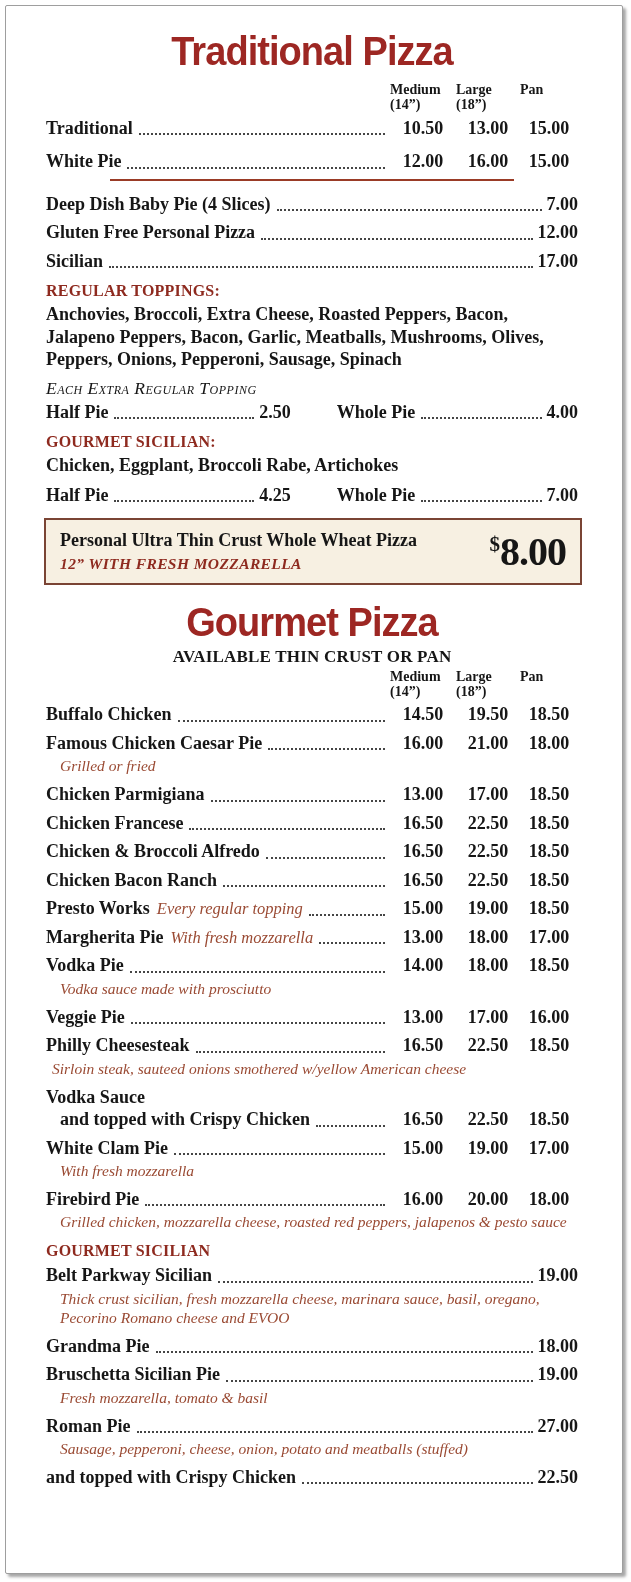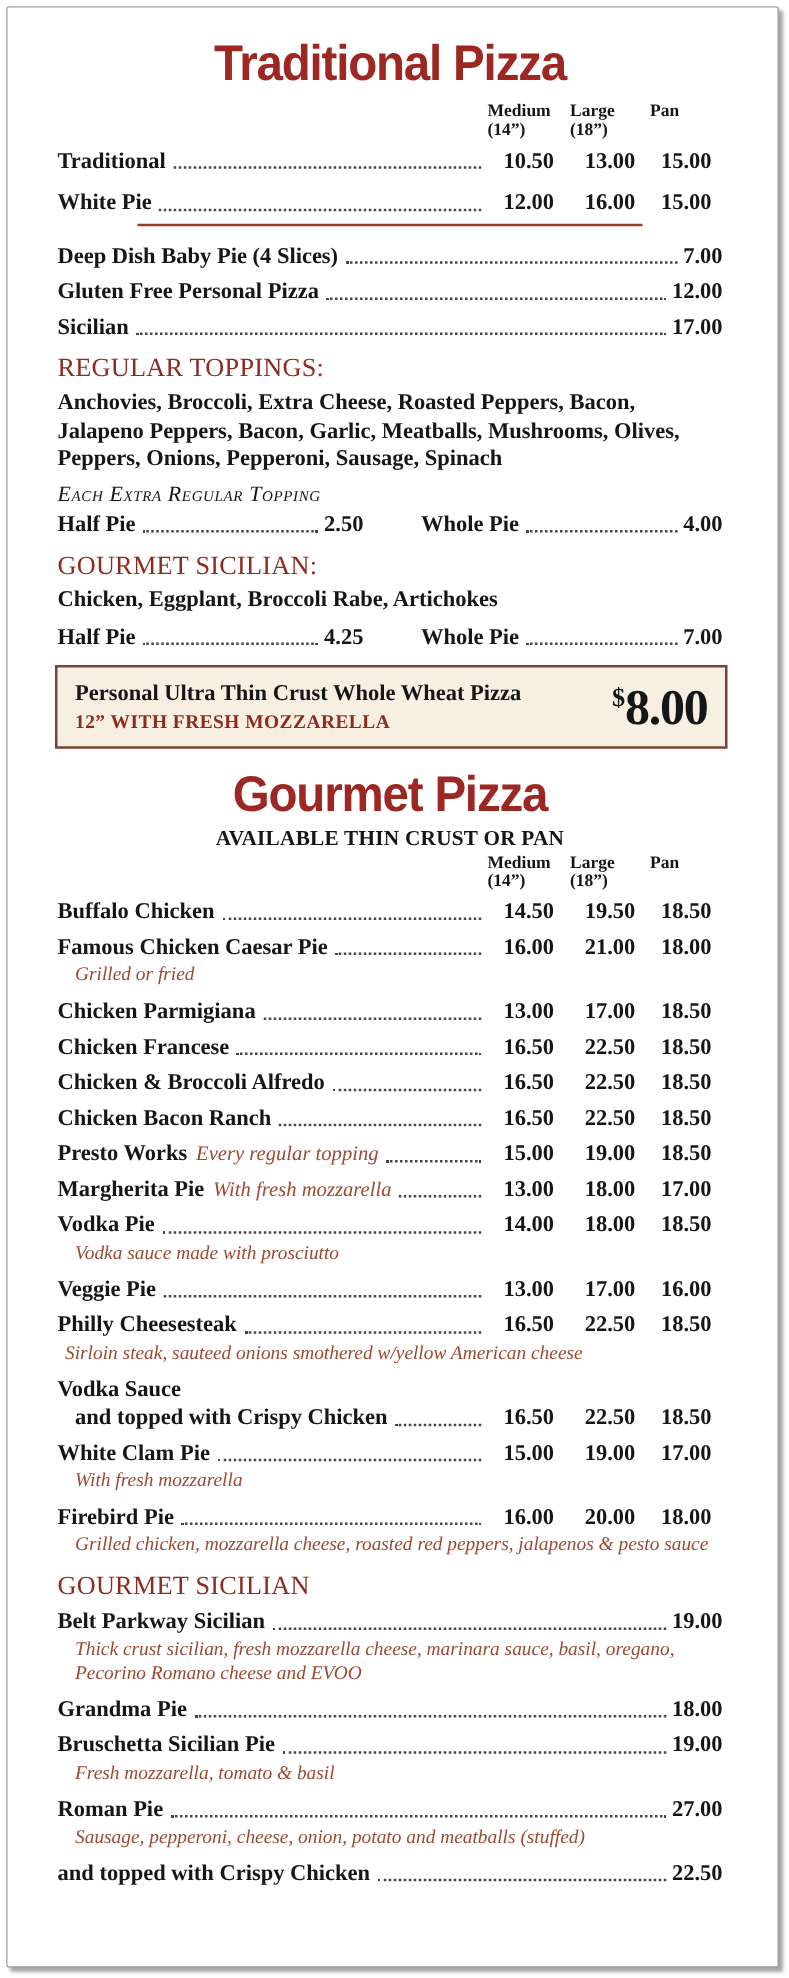--- a/index.html
+++ b/index.html
@@ -36,37 +36,37 @@
   .cm{width:66px;text-align:center;font-weight:bold;}
   .cl{width:64px;text-align:center;font-weight:bold;}
   .cp{width:58px;text-align:center;font-weight:bold;}
   .pr{font-weight:bold;}
 
   .nameonly{margin-bottom:0;}
   .indent{padding-left:14px;font-weight:bold;}
 
   .divider{border:none;border-top:2px solid #9a3b26;width:76%;margin:6px auto 12px auto;}
 
-  .mh{color:#8e2a1f;font-weight:normal;font-size:21px;margin:10px 0 3px 0;letter-spacing:0.2px;}
+  .mh{color:#8e2a1f;font-weight:bold;font-size:16px;margin:10px 0 3px 0;letter-spacing:0.2px;}
   .toplist{font-weight:bold;font-size:18px;line-height:1.24;margin:0 0 8px 0;}
   .smallcaps{font-style:italic;font-variant:small-caps;font-size:17.5px;letter-spacing:0.5px;margin:6px 0 3px 0;}
   .pair{display:flex;align-items:flex-end;font-size:18px;margin-bottom:6px;}
   .pair .seg{display:flex;align-items:flex-end;flex:1;}
   .pair .seg-l{flex:0 0 46%;}
   .pair .gap{width:46px;}
 
   .note{font-style:italic;color:#9a4a33;font-size:15.5px;line-height:1.22;margin:-3px 0 7px 14px;}
 
   .promo{
     display:flex;align-items:center;background:#f7f0e2;border:2px solid #7a4434;
     margin:12px -4px 10px -2px;padding:8px 14px;box-sizing:border-box;
   }
   .promo-text{flex:1;}
   .promo-l1{font-weight:bold;font-size:18px;}
-  .promo-l2{font-weight:bold;font-size:15.5px;color:#8e2a1f;letter-spacing:0.4px;margin-top:4px;}
+  .promo-l2{font-weight:bold;font-size:15.5px;color:#8e2a1f;letter-spacing:0.4px;margin-top:4px;font-style:italic;}
   .promo-price{font-weight:bold;white-space:nowrap;margin-left:8px;}
   .promo-price .cur{font-size:21px;vertical-align:14px;}
   .promo-price .amt{font-size:40px;letter-spacing:-1px;}
 </style>
 </head>
 <body>
 
 <div class="page">
  <div class="sheet">
   <div class="content">

